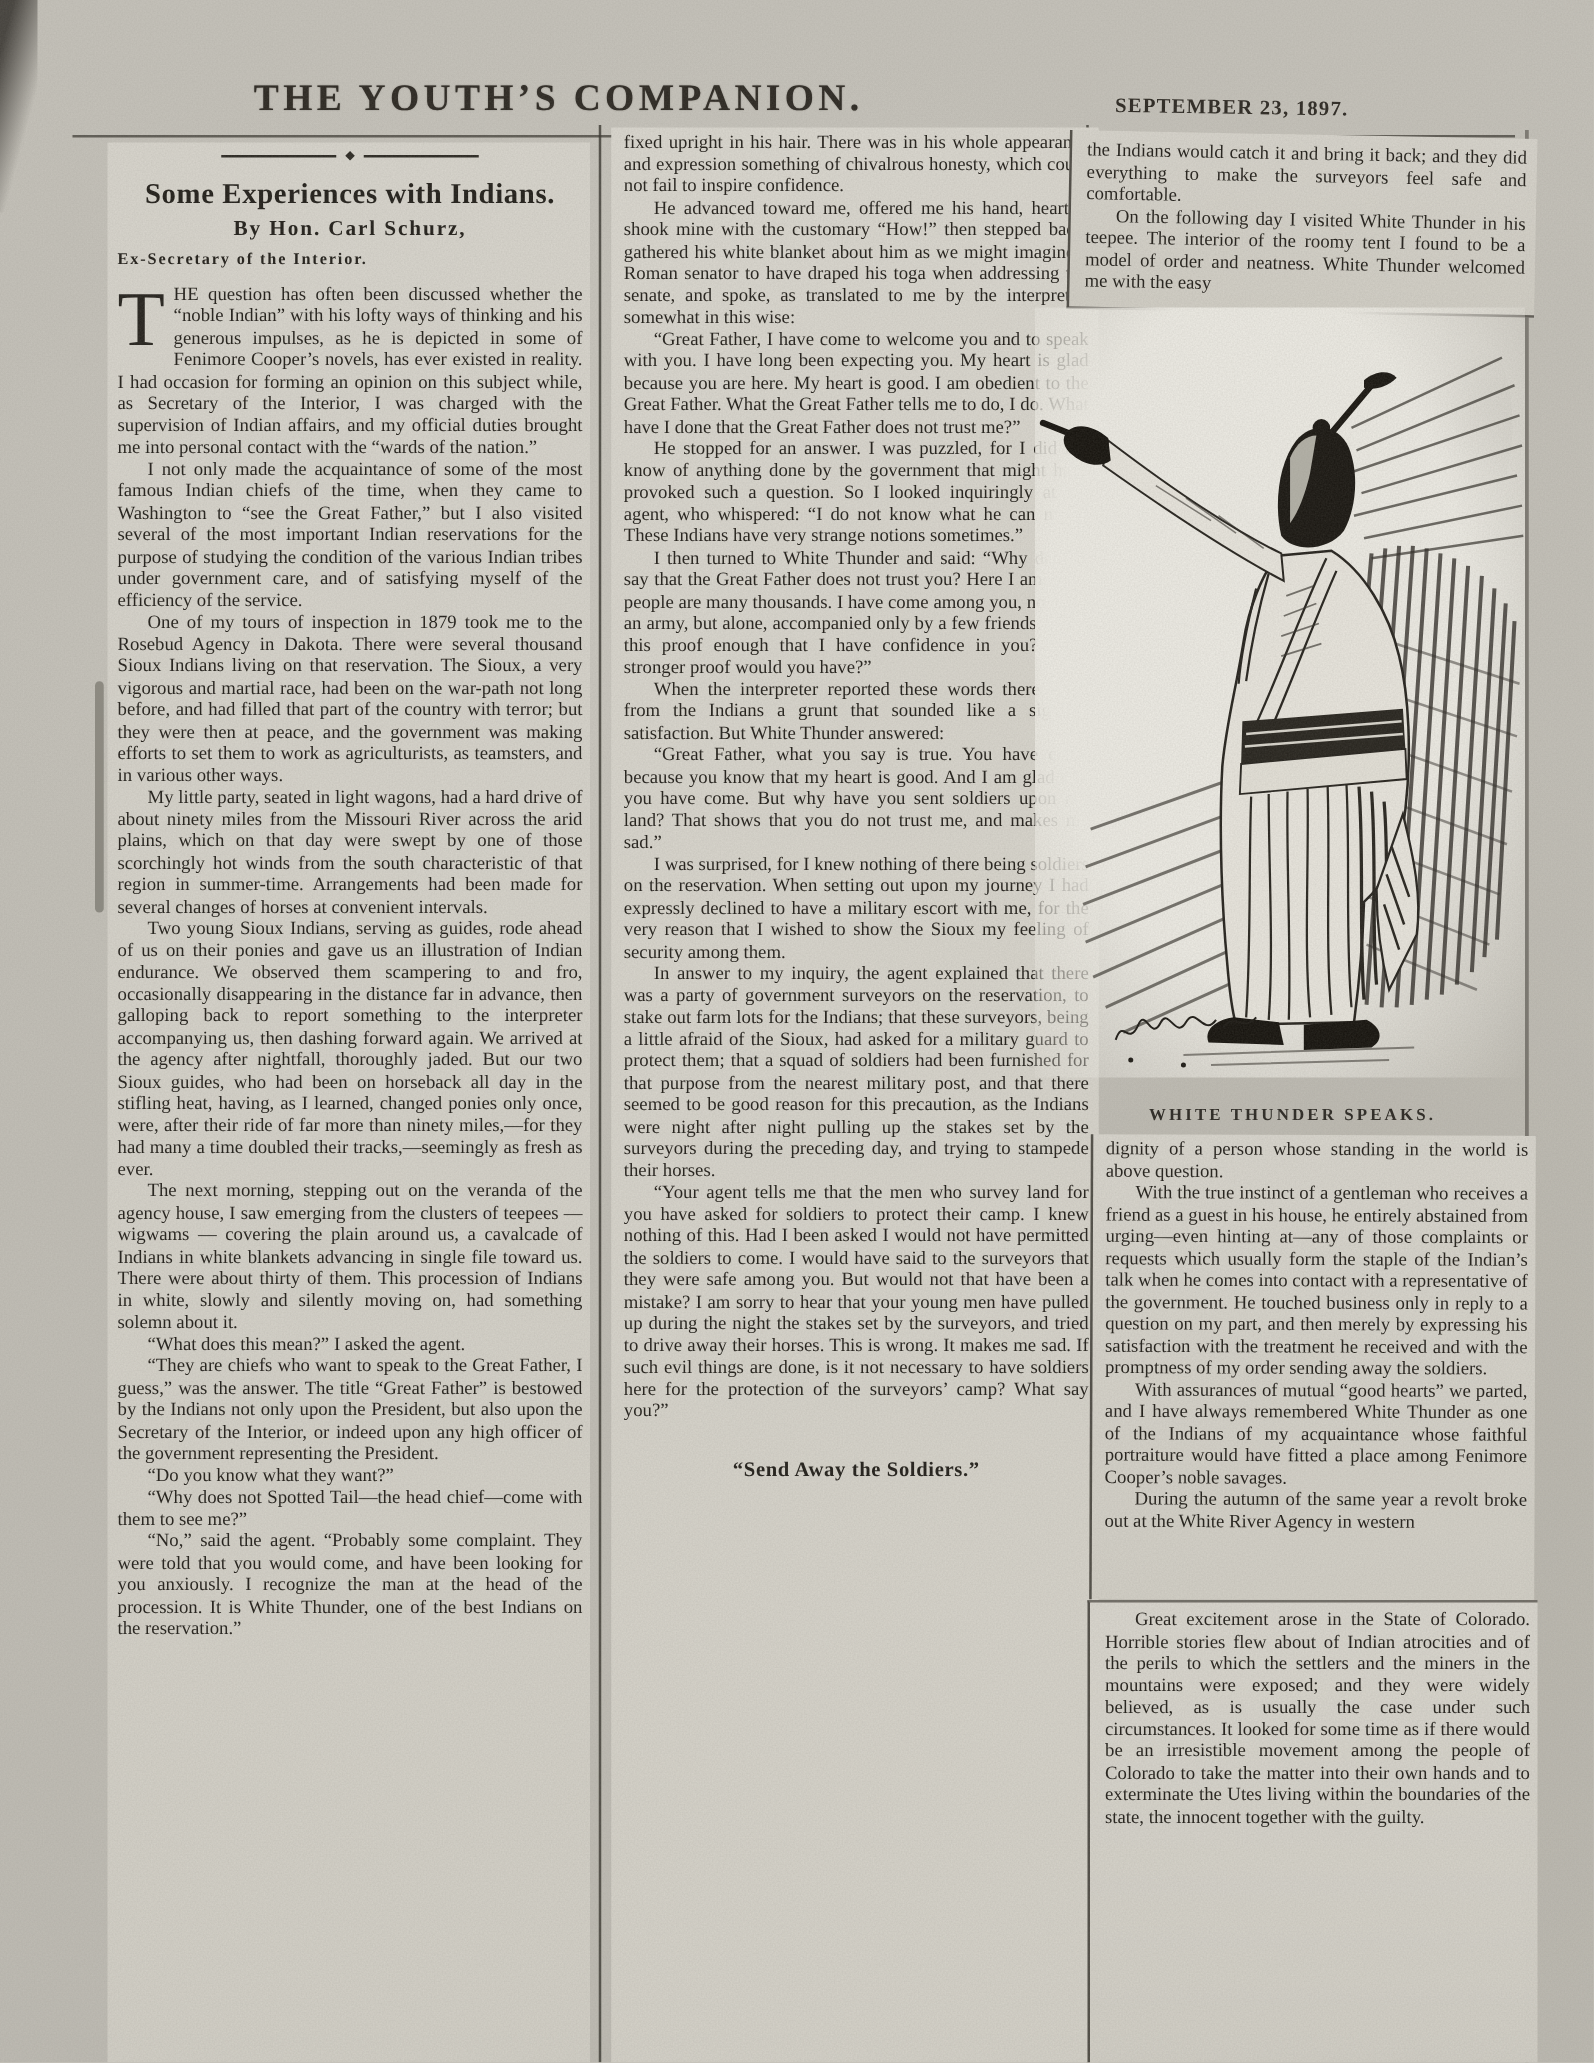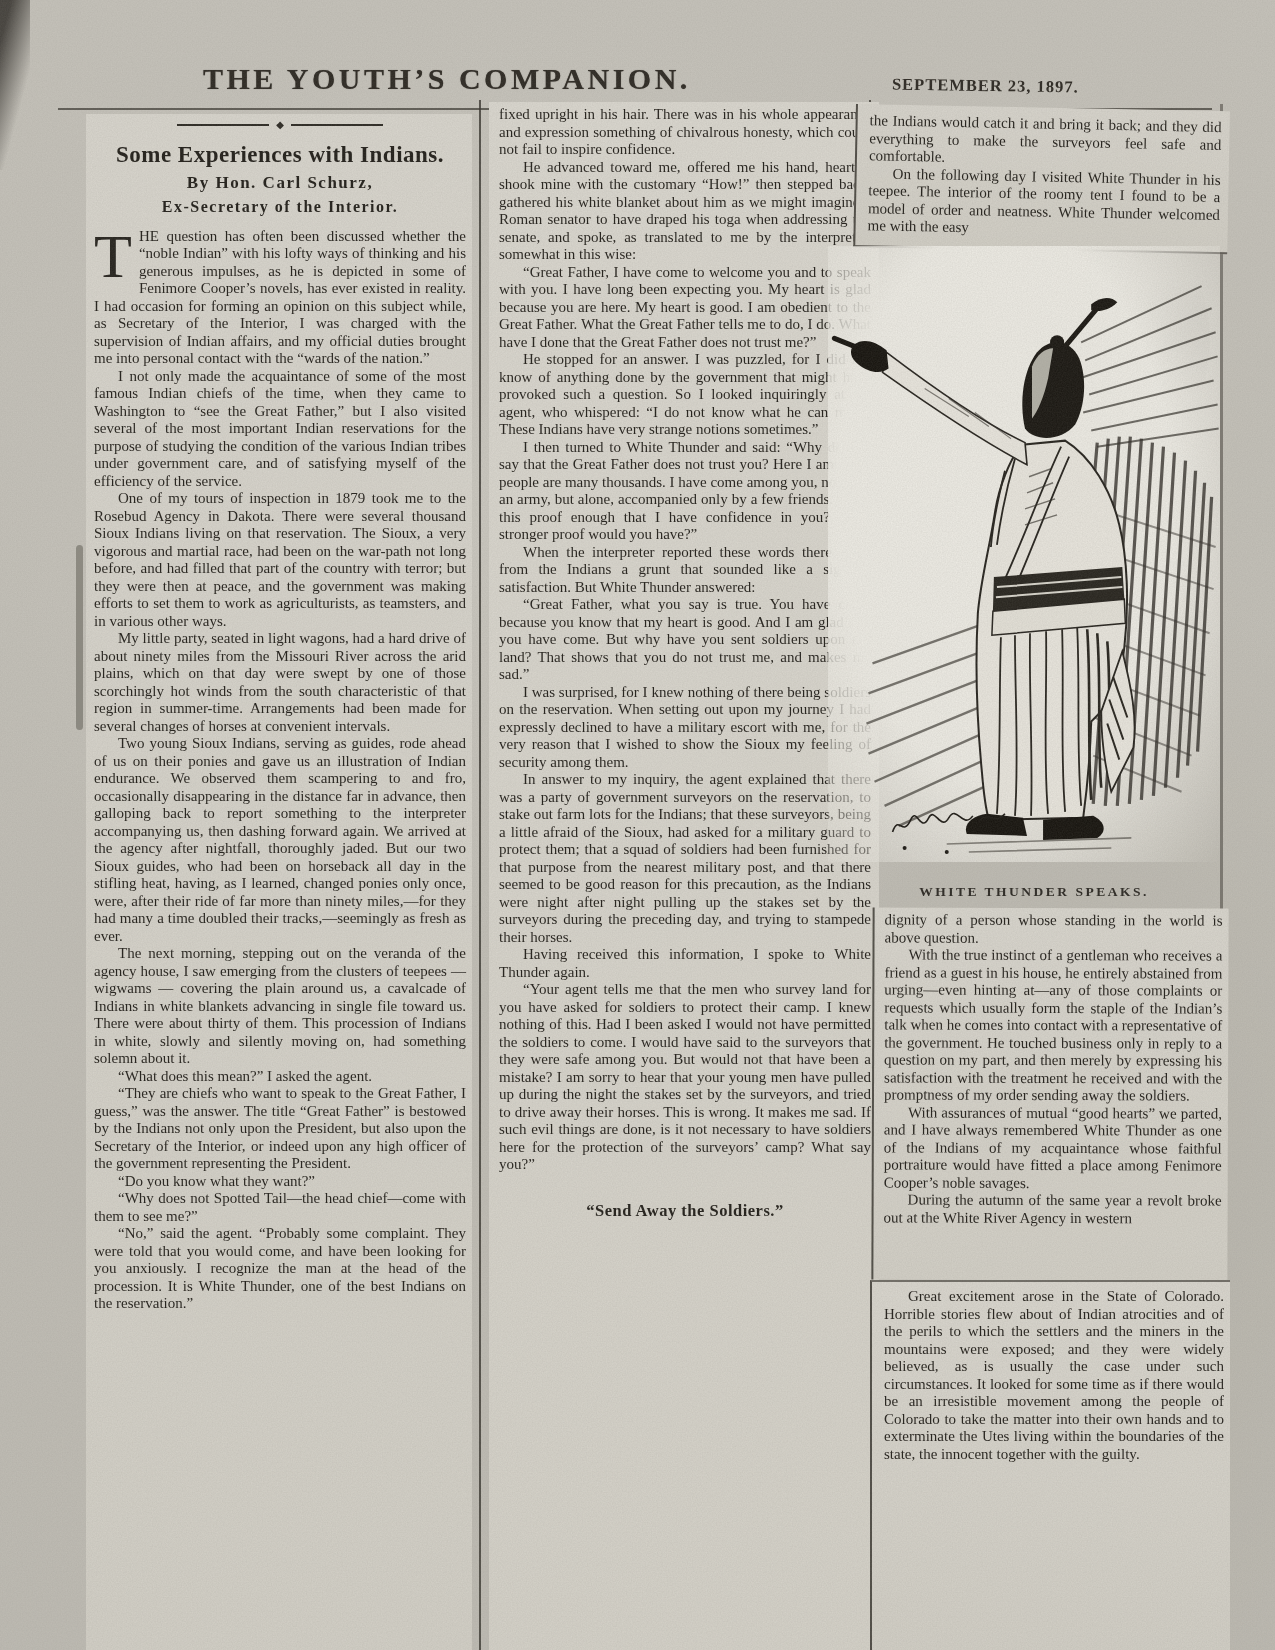--- a/index.html
+++ b/index.html
@@ -48,21 +48,21 @@
     border-left:2px solid rgba(45,42,36,.8);transform:rotate(.2deg);}
   .col3bottom{left:870px;top:1280px;width:340px;height:370px;padding:6px 6px 0 12px;background:linear-gradient(#dad7cf,#d2cfc6);
     border-left:2px solid rgba(45,42,36,.8);border-top:2px solid rgba(45,42,36,.6);}
 
   .ornament{display:flex;align-items:center;justify-content:center;gap:7px;margin:4px 0 16px;}
   .ornament .bar{width:92px;height:1.6px;background:#2b2822;}
   .ornament .dia{font-size:10px;color:#2b2822;line-height:1;}
 
   .article-title{margin:0 0 10px;font-size:23px;font-weight:700;text-align:center;letter-spacing:.5px;text-indent:0;}
   .byline{font-size:17px;font-weight:700;text-align:center;letter-spacing:1.5px;margin-bottom:7px;}
-  .byrole{font-size:16px;font-weight:700;text-align:center;letter-spacing:1.5px;margin-bottom:12px;}
+  .byrole{font-size:13px;font-weight:700;text-align:left;letter-spacing:1.5px;margin-bottom:12px;}
 
   p.drop{text-indent:0;}
   .dropcap{float:left;font-size:62px;line-height:50px;padding:3px 7px 0 0;font-weight:400;color:#24211c;}
 
   .subheading{margin:28px 0 16px;font-size:16.5px;font-weight:700;text-align:center;letter-spacing:.5px;}
 
   .figure-wrap{position:absolute;left:828px;top:246px;width:392px;height:616px;
     background:radial-gradient(ellipse at 45% 42%, #eeece5 55%, rgba(216,213,205,0) 100%);}
   .figure-wrap svg{display:block;width:100%;height:100%;}
   .fig-caption{position:absolute;left:856px;top:884px;width:356px;text-align:center;
@@ -115,21 +115,20 @@
   <section class="col col2">
     <p class="cont">fixed upright in his hair. There was in his whole appearance and expression something of chivalrous honesty, which could not fail to inspire confidence.</p>
     <p>He advanced toward me, offered me his hand, heartily shook mine with the customary “How!” then stepped back, gathered his white blanket about him as we might imagine a Roman senator to have draped his toga when addressing the senate, and spoke, as translated to me by the interpreter, somewhat in this wise:</p>
     <p>“Great Father, I have come to welcome you and to speak with you. I have long been expecting you. My heart is glad because you are here. My heart is good. I am obedient to the Great Father. What the Great Father tells me to do, I do. What have I done that the Great Father does not trust me?”</p>
     <p>He stopped for an answer. I was puzzled, for I did not know of anything done by the government that might have provoked such a question. So I looked inquiringly at the agent, who whispered: “I do not know what he can mean. These Indians have very strange notions sometimes.”</p>
     <p>I then turned to White Thunder and said: “Why do you say that the Great Father does not trust you? Here I am. Your people are many thousands. I have come among you, not with an army, but alone, accompanied only by a few friends. Is not this proof enough that I have confidence in you? What stronger proof would you have?”</p>
     <p>When the interpreter reported these words there came from the Indians a grunt that sounded like a sign of satisfaction. But White Thunder answered:</p>
     <p>“Great Father, what you say is true. You have come because you know that my heart is good. And I am glad that you have come. But why have you sent soldiers upon my land? That shows that you do not trust me, and makes me sad.”</p>
     <p>I was surprised, for I knew nothing of there being soldiers on the reservation. When setting out upon my journey I had expressly declined to have a military escort with me, for the very reason that I wished to show the Sioux my feeling of security among them.</p>
     <p>In answer to my inquiry, the agent explained that there was a party of government surveyors on the reservation, to stake out farm lots for the Indians; that these surveyors, being a little afraid of the Sioux, had asked for a military guard to protect them; that a squad of soldiers had been furnished for that purpose from the nearest military post, and that there seemed to be good reason for this precaution, as the Indians were night after night pulling up the stakes set by the surveyors during the preceding day, and trying to stampede their horses.</p>
-    <p>Having received this information, I spoke to White Thunder again.</p>
     <p>“Your agent tells me that the men who survey land for you have asked for soldiers to protect their camp. I knew nothing of this. Had I been asked I would not have permitted the soldiers to come. I would have said to the surveyors that they were safe among you. But would not that have been a mistake? I am sorry to hear that your young men have pulled up during the night the stakes set by the surveyors, and tried to drive away their horses. This is wrong. It makes me sad. If such evil things are done, is it not necessary to have soldiers here for the protection of the surveyors’ camp? What say you?”</p>
     <h3 class="subheading">“Send Away the Soldiers.”</h3>
   </section>
 
   <section class="col col3top">
     <p class="cont">the Indians would catch it and bring it back; and they did everything to make the surveyors feel safe and comfortable.</p>
     <p>On the following day I visited White Thunder in his teepee. The interior of the roomy tent I found to be a model of order and neatness. White Thunder welcomed me with the easy</p>
   </section>
 
   <div class="figure-wrap">

